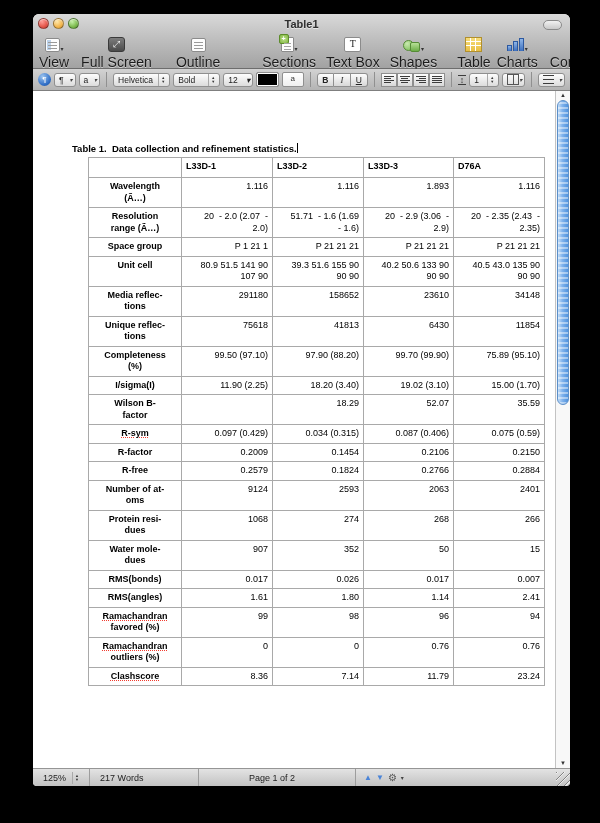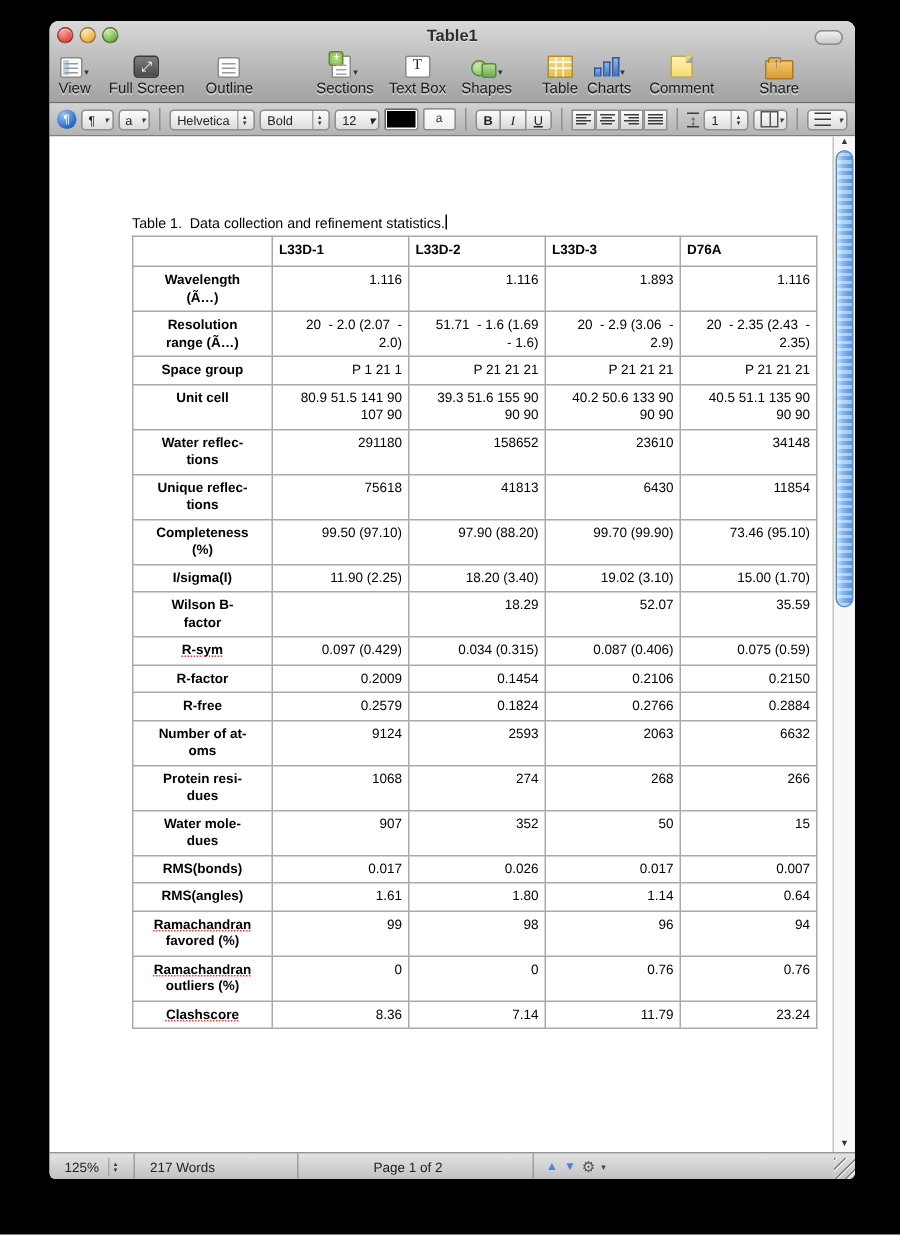--- a/index.html
+++ b/index.html
@@ -11,21 +11,21 @@
   .tl{position:absolute;top:4px;width:11px;height:11px;border-radius:50%;border:1px solid rgba(0,0,0,.35);box-sizing:border-box;box-shadow:inset 0 1px 1px rgba(255,255,255,.6);}
   .tl.red{left:5px;background:radial-gradient(circle at 35% 30%,#ff9d96,#e4564a 60%,#b33a30);}
   .tl.yel{left:20px;background:radial-gradient(circle at 35% 30%,#ffe7a8,#f3b64e 60%,#c98f2e);}
   .tl.grn{left:35px;background:radial-gradient(circle at 35% 30%,#c6f0a8,#7cbb4e 60%,#558d2f);}
   .wtitle{flex:1;text-align:center;font-size:11px;font-weight:bold;color:#2e2e2e;text-shadow:0 1px 0 rgba(255,255,255,.55);}
   .lozenge{position:absolute;right:8px;top:6px;width:17px;height:8px;border-radius:5px;border:1px solid #8a8a8a;background:linear-gradient(#f2f2f2,#c9c9c9);}
   
   .toolbar{height:33px;display:flex;align-items:flex-start;padding:1px 6px 0 6px;}
   .titem{display:flex;flex-direction:column;align-items:center;cursor:default;}
   .ticon{height:19px;display:flex;align-items:center;justify-content:center;position:relative;}
-  .tlabel{font-size:10px;color:#1c1c1c;text-shadow:0 1px 0 rgba(255,255,255,.5);white-space:nowrap;margin-top:0px;}
+  .tlabel{font-size:14px;color:#1c1c1c;text-shadow:0 1px 0 rgba(255,255,255,.5);white-space:nowrap;margin-top:0px;}
   .car{font-style:normal;font-size:6px;color:#333;margin-left:1px;align-self:flex-end;padding-bottom:2px;}
   
   .doc{width:15px;height:14px;background:#fdfdfd;border:1px solid #8b8b8b;border-radius:2px;box-sizing:border-box;position:relative;}
   .doc i{position:absolute;left:2px;right:2px;height:1px;background:#9a9a9a;}
   .doc i:nth-child(1){top:3px}.doc i:nth-child(2){top:6px}.doc i:nth-child(3){top:9px}
   .doc.side::before{content:"";position:absolute;left:1px;top:1px;bottom:1px;width:4px;background:#bcd2ea;}
   .fsq{width:15px;height:13px;background:linear-gradient(#7d7d7d,#4a4a4a);border:1px solid #3a3a3a;border-radius:3px;color:#fff;font-size:9px;line-height:12px;text-align:center;}
   .pgplus{width:13px;height:15px;background:#fdfdfd;border:1px solid #8b8b8b;border-radius:1px;position:relative;box-sizing:border-box;}
   .pgplus i{position:absolute;left:2px;right:2px;height:1px;background:#a5a5a5;}
   .pgplus i:nth-child(1){top:5px}.pgplus i:nth-child(2){top:8px}.pgplus i:nth-child(3){top:11px}
@@ -79,21 +79,21 @@
   .lsicon i:nth-child(1){top:1px}.lsicon i:nth-child(2){top:10px}
   .lsicon::before{content:"↕";position:absolute;left:2px;top:0;font-size:9px;color:#3c3c3c;line-height:12px;}
   .colicon{width:10px;height:9px;border:1px solid #555;display:flex;}
   .colicon i{flex:1;border-right:1px solid #555;}
   .colicon i:last-child{border-right:none;}
   .listicon{width:11px;height:9px;display:flex;flex-direction:column;justify-content:space-between;}
   .listicon i{height:1px;background:#3c3c3c;}
   
   .content{flex:1;display:flex;min-height:0;background:#fff;position:relative;}
   .docarea{flex:1;position:relative;overflow:hidden;}
-  .doc-title{position:absolute;left:55px;top:52px;font-size:9.5px;font-weight:normal;color:#000;white-space:pre-wrap;}
+  .doc-title{position:absolute;left:39px;top:52px;font-size:9.5px;font-weight:bold;color:#000;white-space:pre-wrap;}
   .cursor{display:inline-block;width:1px;height:10px;background:#000;vertical-align:-1px;}
   table.stats{position:absolute;left:55px;top:66px;border-collapse:collapse;table-layout:fixed;width:411px;}
   table.stats th,table.stats td{border:1px solid #a9a9a9;font-size:9px;line-height:11.5px;vertical-align:top;padding:3px 4px;color:#000;}
   table.stats thead th{text-align:left;font-weight:bold;height:13px;}
   table.stats tbody th{text-align:center;font-weight:bold;white-space:normal;}
   table.stats td{text-align:right;white-space:pre-wrap;font-weight:normal;}
   .squiggle{text-decoration:underline;text-decoration-style:dotted;text-decoration-color:#f23b2e;text-decoration-thickness:1px;text-underline-offset:1px;}
   
   .scrollbar{flex:0 0 14px;background:#f8f8f8;border-left:1px solid #c3c3c3;position:relative;}
   .sb-up,.sb-down{position:absolute;left:0;right:0;height:9px;text-align:center;font-size:6px;color:#333;line-height:9px;}
@@ -105,21 +105,21 @@
   .sb-sep{width:1px;height:100%;background:#9d9d9d;}
   .sb-words{padding:0 10px;width:88px;}
   .sb-page{padding:0 10px;width:96px;margin-left:40px;}
   .sb-nav{display:flex;align-items:center;gap:4px;padding:0 8px;}
   .tri-up{color:#4a84d8;font-size:8px;}
   .tri-down{color:#4a84d8;font-size:8px;}
   .gear{color:#555;font-size:10px;}
   .gcar{font-size:6px;color:#444;}
   .grip{position:absolute;right:0;bottom:0;width:14px;height:14px;background:repeating-linear-gradient(135deg,rgba(120,120,120,.9) 0 1px,rgba(255,255,255,.6) 1px 2px,transparent 2px 5px);}
   
-  .ml12{margin-left:12px}.ml14{margin-left:14px}.ml48{margin-left:42px}.ml10{margin-left:10px}
+  .ml12{margin-left:12px}.ml14{margin-left:24px}.ml48{margin-left:42px}.ml10{margin-left:10px}
   .ml8{margin-left:20px}.ml6{margin-left:6px}.ml34{margin-left:30px}.ml40{margin-left:38px}
 </style>
 </head>
 <body>
 
 <div class="window">
 
   <div class="chrome">
     <div class="titlebar">
       <span class="tl red"></span>
@@ -351,43 +351,43 @@
               <td>P 21 21 21</td>
             </tr>
             <tr>
               <th><span>Unit cell</span></th>
               <td>80.9 51.5 141 90
 107 90</td>
               <td>39.3 51.6 155 90
 90 90</td>
               <td>40.2 50.6 133 90
 90 90</td>
-              <td>40.5 51.1 135 90
+              <td>40.5 43.0 135 90
 90 90</td>
             </tr>
             <tr>
-              <th><span>Water reflec-</span><br><span>tions</span></th>
+              <th><span>Media reflec-</span><br><span>tions</span></th>
               <td>291180</td>
               <td>158652</td>
               <td>23610</td>
               <td>34148</td>
             </tr>
             <tr>
               <th><span>Unique reflec-</span><br><span>tions</span></th>
               <td>75618</td>
               <td>41813</td>
               <td>6430</td>
               <td>11854</td>
             </tr>
             <tr>
               <th><span>Completeness</span><br><span>(%)</span></th>
               <td>99.50 (97.10)</td>
               <td>97.90 (88.20)</td>
               <td>99.70 (99.90)</td>
-              <td>73.46 (95.10)</td>
+              <td>75.89 (95.10)</td>
             </tr>
             <tr>
               <th><span>I/sigma(I)</span></th>
               <td>11.90 (2.25)</td>
               <td>18.20 (3.40)</td>
               <td>19.02 (3.10)</td>
               <td>15.00 (1.70)</td>
             </tr>
             <tr>
               <th><span>Wilson B-</span><br><span>factor</span></th>
@@ -415,21 +415,21 @@
               <td>0.2579</td>
               <td>0.1824</td>
               <td>0.2766</td>
               <td>0.2884</td>
             </tr>
             <tr>
               <th><span>Number of at-</span><br><span>oms</span></th>
               <td>9124</td>
               <td>2593</td>
               <td>2063</td>
-              <td>6632</td>
+              <td>2401</td>
             </tr>
             <tr>
               <th><span>Protein resi-</span><br><span>dues</span></th>
               <td>1068</td>
               <td>274</td>
               <td>268</td>
               <td>266</td>
             </tr>
             <tr>
               <th><span>Water mole-</span><br><span>dues</span></th>
@@ -443,21 +443,21 @@
               <td>0.017</td>
               <td>0.026</td>
               <td>0.017</td>
               <td>0.007</td>
             </tr>
             <tr>
               <th><span>RMS(angles)</span></th>
               <td>1.61</td>
               <td>1.80</td>
               <td>1.14</td>
-              <td>0.64</td>
+              <td>2.41</td>
             </tr>
             <tr>
               <th><span class="squiggle">Ramachandran</span><br><span>favored (%)</span></th>
               <td>99</td>
               <td>98</td>
               <td>96</td>
               <td>94</td>
             </tr>
             <tr>
               <th><span class="squiggle">Ramachandran</span><br><span>outliers (%)</span></th>

